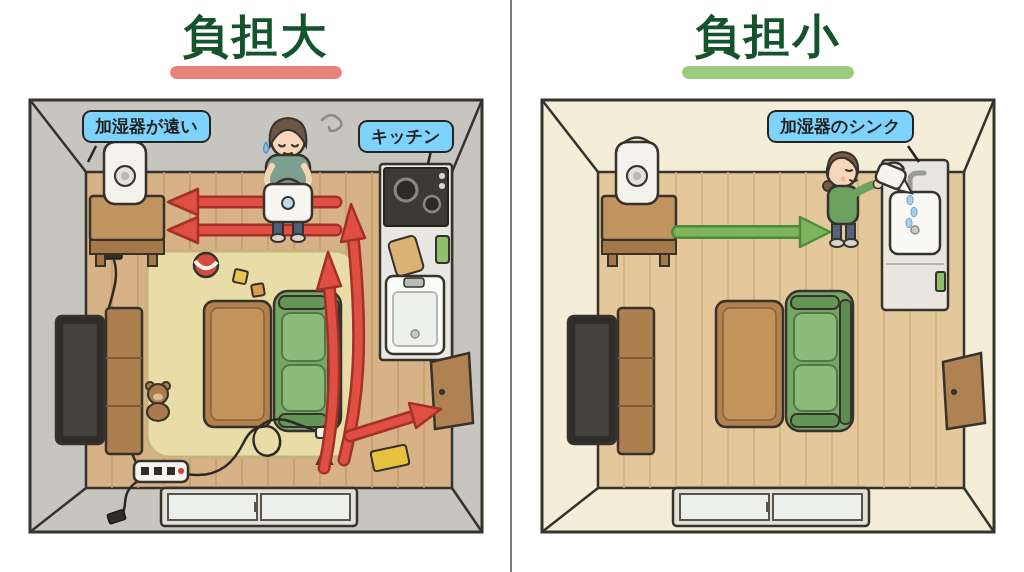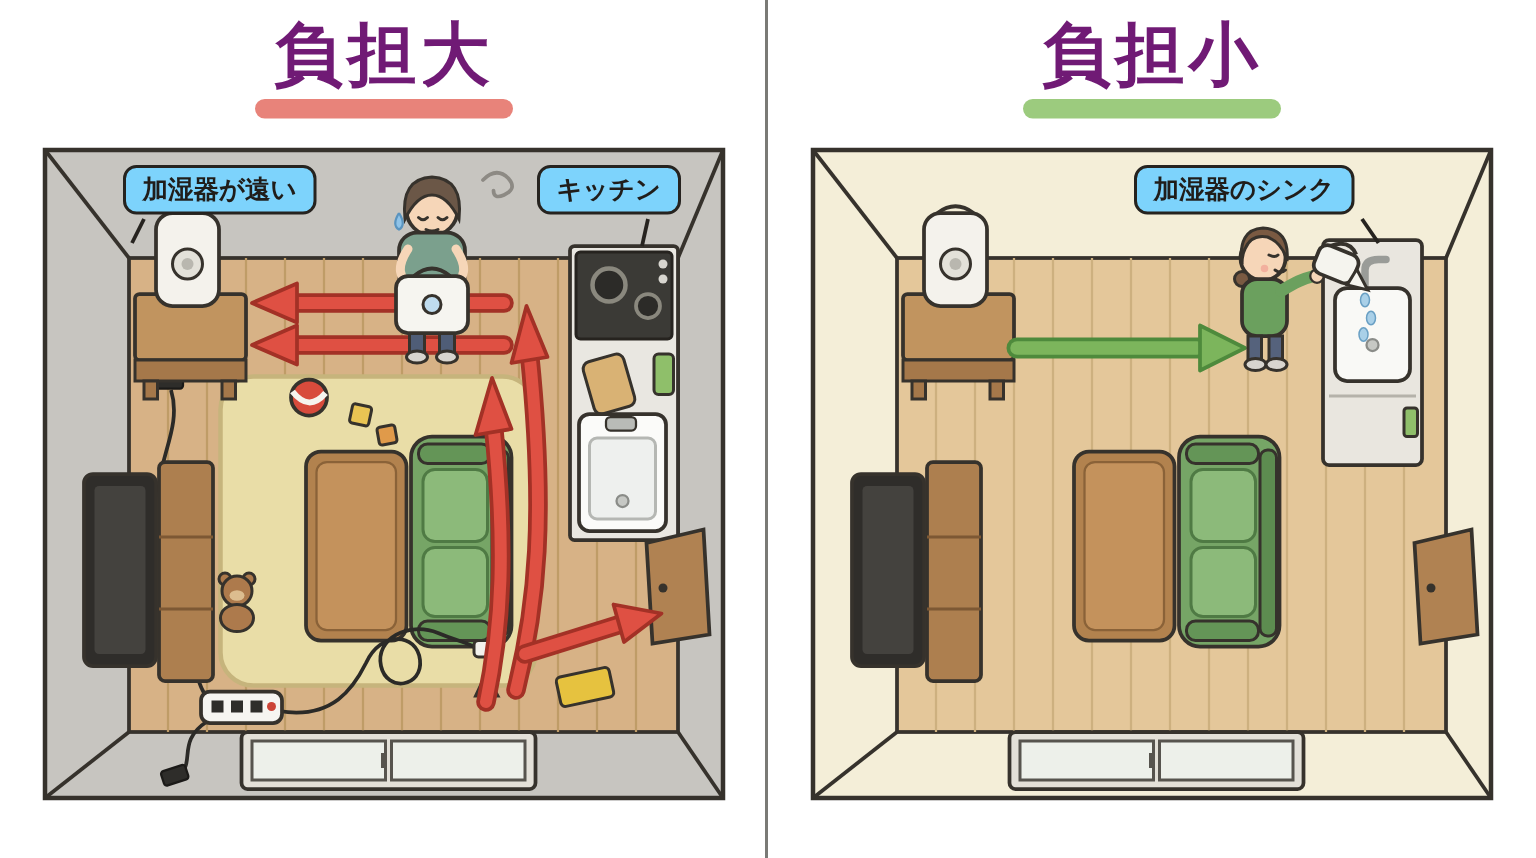--- a/index.html
+++ b/index.html
@@ -15,21 +15,21 @@
   .divider {
     position:absolute; left:510px; top:0; width:2px; height:572px;
     background:#7a7a76;
   }
   .title-wrap {
     position:absolute; top:6px; left:0; width:100%; height:84px;
     text-align:center;
   }
   .title {
     position:relative; z-index:2;
-    font-size:46px; font-weight:bold; color:#701a75; letter-spacing:3px;
+    font-size:46px; font-weight:bold; color:#14532d; letter-spacing:3px;
   }
   .title-underline {
     position:absolute; z-index:1; top:60px; left:50%; margin-left:-86px;
     width:172px; height:13px; border-radius:7px;
   }
   .panel.left  .title-underline { background:#e8837a; }
   .panel.right .title-underline { background:#9ccb7e; }
   .scene { position:absolute; left:26px; top:96px; width:460px; height:440px; }
   .scene svg { display:block; width:460px; height:440px; }
   .label {
@@ -212,21 +212,21 @@
           <rect x="238" y="88" width="48" height="38" rx="8" fill="#f6f5f0" stroke="#36322c" stroke-width="2.5"></rect>
           <path d="M250,88 q12,-10 24,0" fill="none" stroke="#36322c" stroke-width="2.5"></path>
           <circle cx="262" cy="107" r="6" fill="#bfdcef" stroke="#36322c" stroke-width="2"></circle>
         </g>
 
         <line x1="70" y1="50" x2="62" y2="66" stroke="#26231f" stroke-width="2.5"></line>
         <line x1="406" y1="50" x2="402" y2="68" stroke="#26231f" stroke-width="2.5"></line>
       </svg>
 
       <div class="label l-humid" style="left:56px; top:14px;">加湿器が遠い</div>
-      <div class="label l-kitchen" style="left:332px; top:14px;">キッチン</div>
+      <div class="label l-kitchen" style="left:332px; top:24px;">キッチン</div>
     </div>
   </div>
 
   <div class="panel right">
     <div class="title-wrap">
       <span class="title">負担小</span>
       <span class="title-underline"></span>
     </div>
 
     <div class="scene">
@@ -336,18 +336,18 @@
             <polygon points="366,78 378,88 364,90" fill="#f5f4ee" stroke="#36322c" stroke-width="2"></polygon>
           </g>
           <ellipse cx="372" cy="104" rx="3" ry="4.5" fill="#a9d0e8" stroke="#6aa0c4" stroke-width="1"></ellipse>
           <ellipse cx="376" cy="116" rx="3" ry="4.5" fill="#a9d0e8" stroke="#6aa0c4" stroke-width="1"></ellipse>
           <ellipse cx="371" cy="127" rx="3" ry="4.5" fill="#a9d0e8" stroke="#6aa0c4" stroke-width="1"></ellipse>
         </g>
 
         <line x1="370" y1="50" x2="381" y2="66" stroke="#26231f" stroke-width="2.5"></line>
       </svg>
 
-      <div class="label r-sink" style="left:218px; top:14px;">加湿器のシンク</div>
+      <div class="label r-sink" style="left:229px; top:14px;">加湿器のシンク</div>
     </div>
   </div>
 
   <div class="divider"></div>
 </div>
 
 </body></html>

